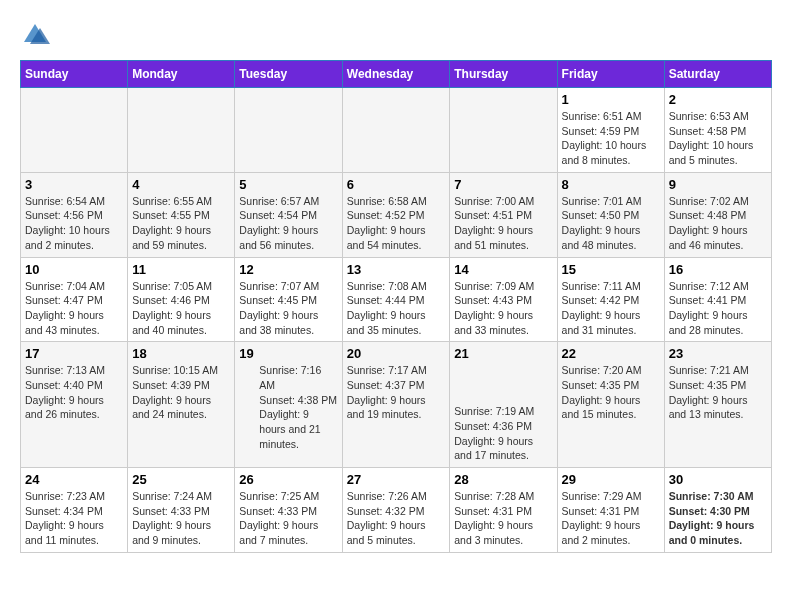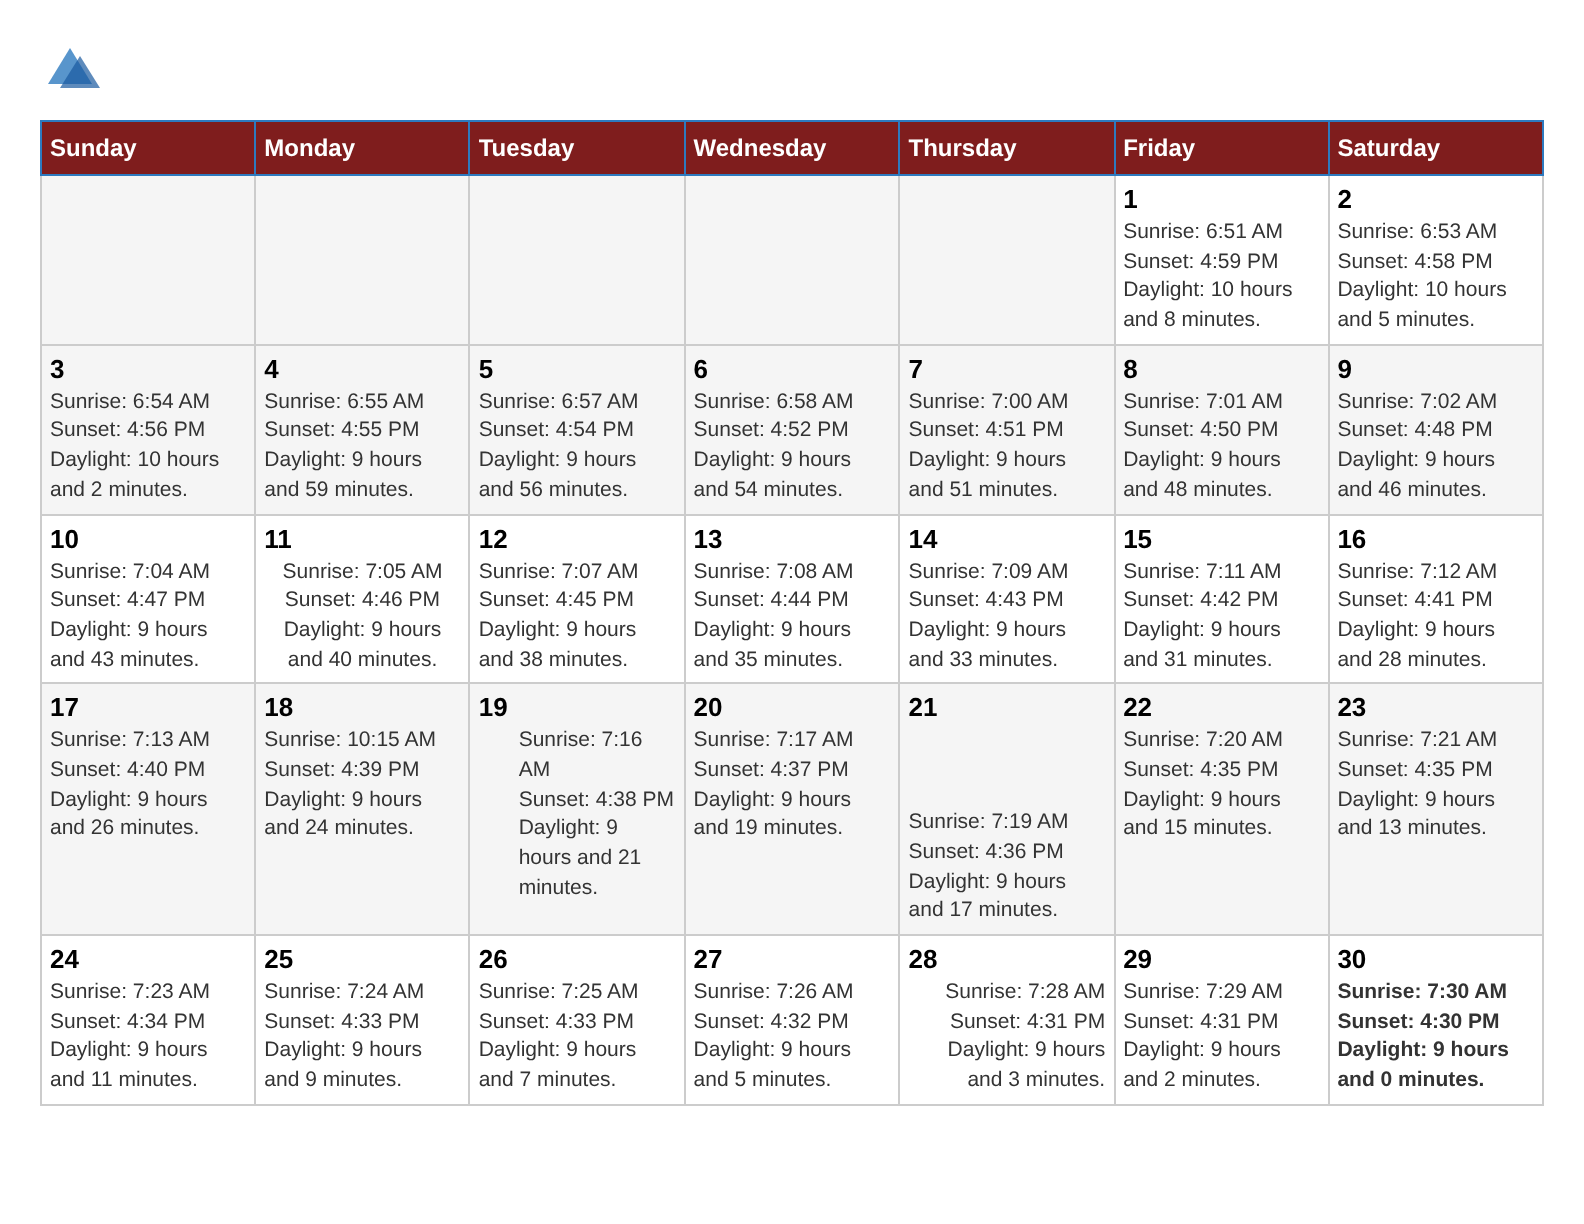--- a/index.html
+++ b/index.html
@@ -51,21 +51,21 @@
     .subtitle {
       font-size: 16px;
       color: #555;
     }
     .calendar {
       width: 100%;
       border-collapse: collapse;
       font-size: 11px;
     }
     .calendar th {
-      background-color: #7f1d1d;
+      background-color: #6d28d9;
       color: white;
       padding: 6px 4px;
       text-align: left;
       font-size: 12px;
       font-weight: bold;
       border: 1px solid #2e7abf;
     }
     .calendar td {
       border: 1px solid #ccc;
       padding: 4px;
@@ -194,21 +194,21 @@
       </tr>
       <tr class="row-white">
         <td>
           <span class="day-num">10</span>
           <div class="day-info" style="white-space: pre-line;">Sunrise: 7:04 AM
 Sunset: 4:47 PM
 Daylight: 9 hours and 43 minutes.</div>
         </td>
         <td>
           <span class="day-num">11</span>
-          <div class="day-info" style="white-space: pre-line; text-align: center;">Sunrise: 7:05 AM
+          <div class="day-info" style="white-space: pre-line;">Sunrise: 7:05 AM
 Sunset: 4:46 PM
 Daylight: 9 hours and 40 minutes.</div>
         </td>
         <td>
           <span class="day-num">12</span>
           <div class="day-info" style="white-space: pre-line;">Sunrise: 7:07 AM
 Sunset: 4:45 PM
 Daylight: 9 hours and 38 minutes.</div>
         </td>
         <td>
@@ -300,21 +300,21 @@
 Daylight: 9 hours and 7 minutes.</div>
         </td>
         <td>
           <span class="day-num">27</span>
           <div class="day-info" style="white-space: pre-line;">Sunrise: 7:26 AM
 Sunset: 4:32 PM
 Daylight: 9 hours and 5 minutes.</div>
         </td>
         <td>
           <span class="day-num">28</span>
-          <div class="day-info" style="white-space: pre-line; text-align: right;">Sunrise: 7:28 AM
+          <div class="day-info" style="white-space: pre-line;">Sunrise: 7:28 AM
 Sunset: 4:31 PM
 Daylight: 9 hours and 3 minutes.</div>
         </td>
         <td>
           <span class="day-num">29</span>
           <div class="day-info" style="white-space: pre-line;">Sunrise: 7:29 AM
 Sunset: 4:31 PM
 Daylight: 9 hours and 2 minutes.</div>
         </td>
         <td>

